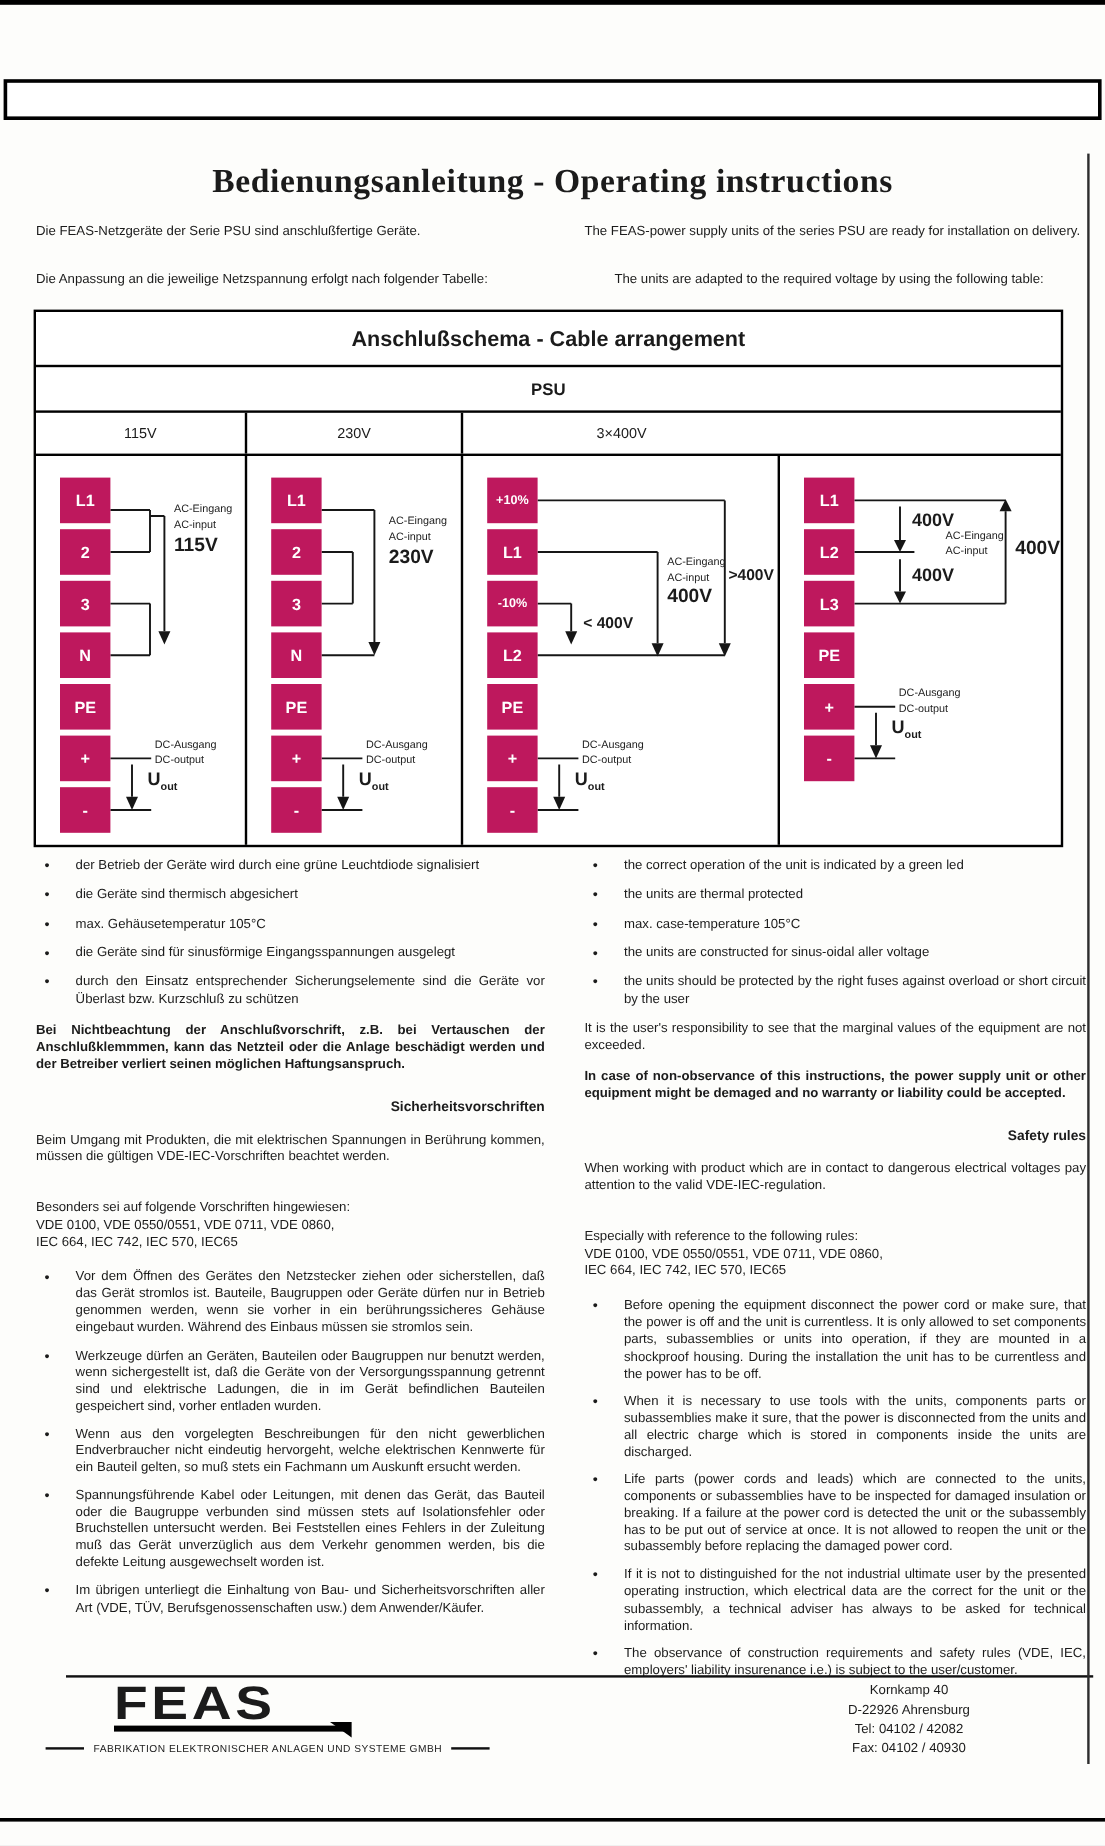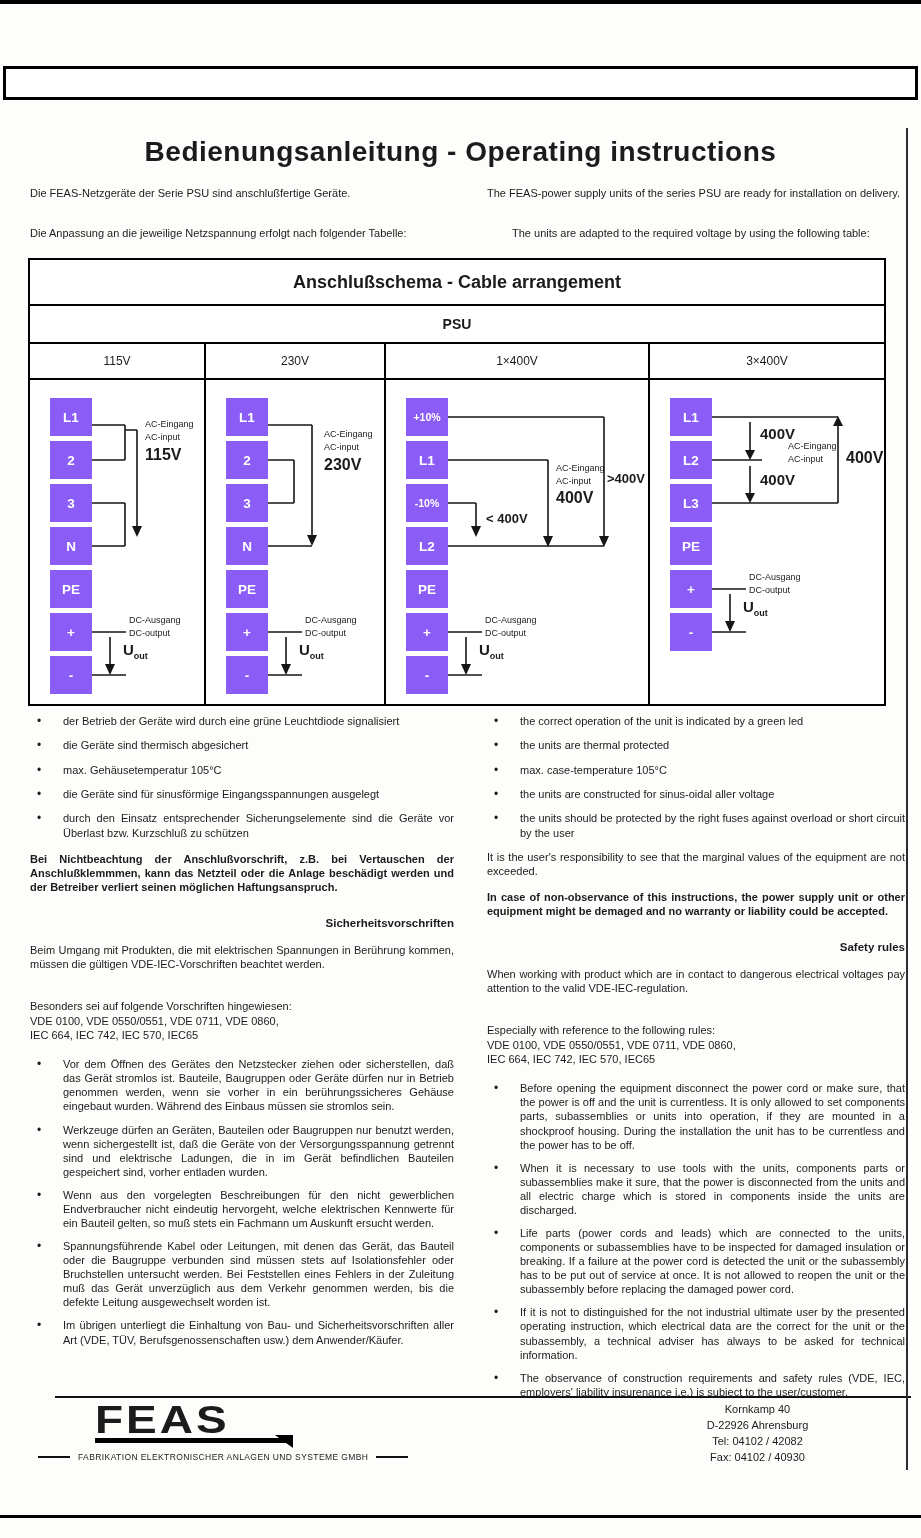--- a/index.html
+++ b/index.html
@@ -6,37 +6,37 @@
   .page{position:relative;width:921px;height:1538px;background:#fdfdfb;margin:0 auto;
         font-family:"Liberation Sans",sans-serif;color:#1b1b1b;overflow:hidden;}
   .abs{position:absolute;}
   
   .top-bar{top:0;left:0;width:921px;height:4px;background:#000;}
   .header-box{top:66px;left:3px;width:909px;height:28px;border:3px solid #000;background:#fff;}
   .right-edge{left:906px;top:128px;width:2px;height:1342px;background:#2d2d2d;}
   .bottom-line{top:1515px;left:0;width:921px;height:3px;background:#000;}
   .footer-rule{top:1396px;left:55px;width:856px;height:2px;background:#111;}
   
-  .page-title{top:136px;left:0;width:921px;text-align:center;font-size:28px;font-weight:bold;letter-spacing:0.5px;}
+  .page-title{top:136px;left:0;width:921px;text-align:center;font-size:28px;font-weight:bold;letter-spacing:0.5px;font-family:Liberation Serif, serif;}
   
   .intro{font-size:11px;line-height:1.3;text-align:justify;}
   
   .ctable{top:258px;left:28px;width:858px;border:2px solid #000;background:#fff;box-sizing:border-box;}
   .ct-title{height:44px;border-bottom:2px solid #000;display:flex;align-items:center;justify-content:center;
             font-size:18px;font-weight:bold;}
   .ct-psu{height:36px;border-bottom:2px solid #000;display:flex;align-items:center;justify-content:center;
           font-size:14px;font-weight:bold;}
   .ct-heads{display:grid;grid-template-columns:176px 180px 264px 234px;border-bottom:2px solid #000;}
   .ct-heads .hcell{height:34px;display:flex;align-items:center;justify-content:center;font-size:12px;
                    border-right:2px solid #000;box-sizing:border-box;}
   .ct-heads .hcell:last-child{border-right:none;}
   .ct-diagrams{display:grid;grid-template-columns:176px 180px 264px 234px;}
   .dcell{position:relative;height:324px;border-right:2px solid #000;box-sizing:border-box;overflow:hidden;}
   .dcell:last-child{border-right:none;}
-  .term{position:absolute;left:20px;width:42px;height:38px;background:#8b5cf6;color:#fff;
+  .term{position:absolute;left:20px;width:42px;height:38px;background:#be185d;color:#fff;
         display:flex;align-items:center;justify-content:center;font-weight:bold;font-size:13.5px;}
   .term.sm{font-size:10.5px;}
   .wires{position:absolute;left:0;top:0;}
   .wires path{stroke:#161616;stroke-width:1.6;fill:none;}
   .wires polygon{fill:#161616;}
   .dlabel{position:absolute;font-size:9px;line-height:1;white-space:nowrap;}
   .dvolt{position:absolute;font-weight:bold;font-size:16px;line-height:1;white-space:nowrap;}
   .dvolt-sm{position:absolute;font-weight:bold;font-size:13px;line-height:1;white-space:nowrap;text-align:right;}
   .uout{position:absolute;font-weight:bold;font-size:15px;line-height:1;}
   .uout sub{font-size:9px;}
@@ -78,21 +78,20 @@
   <div class="abs intro" style="top:186px;left:487px;width:415px;">The FEAS-power supply units of the series PSU are ready for installation on delivery.</div>
   <div class="abs intro" style="top:226px;left:30px;width:420px;">Die Anpassung an die jeweilige Netzspannung erfolgt nach folgender Tabelle:</div>
   <div class="abs intro" style="top:226px;left:512px;width:415px;">The units are adapted to the required voltage by using the following table:</div>
 
   <div class="abs ctable">
     <div class="ct-title">Anschlußschema - Cable arrangement</div>
     <div class="ct-psu">PSU</div>
     <div class="ct-heads">
       <div class="hcell">115V</div>
       <div class="hcell">230V</div>
-      <div class="hcell">1×400V</div>
       <div class="hcell">3×400V</div>
     </div>
     <div class="ct-diagrams">
 
       <div class="dcell">
         <svg class="wires" width="176" height="324">
           <path d="M62 45 H95 M62 80 H95 M95 45 V80"></path>
           <path d="M95 50 H107 M107 50 V146"></path>
           <polygon points="102,146 112,146 107,157"></polygon>
           <path d="M62 123 H95 M62 166 H95 M95 123 V166"></path>

